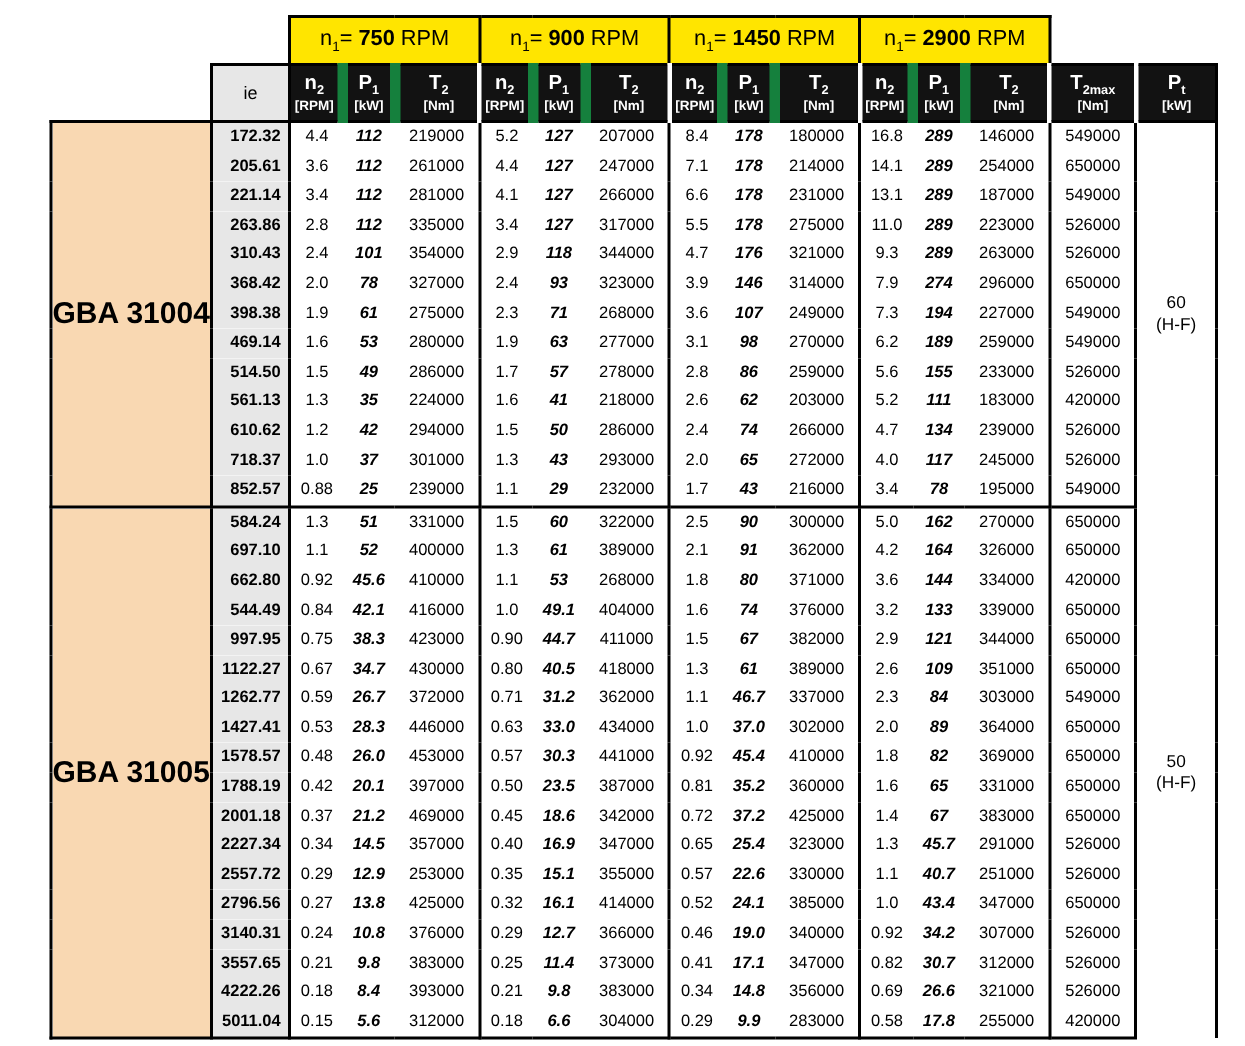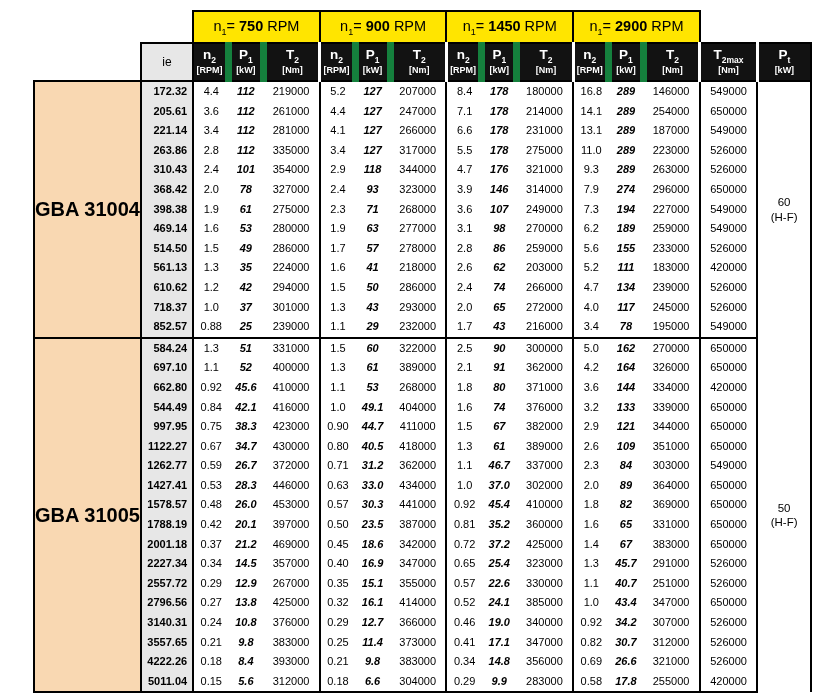--- a/index.html
+++ b/index.html
@@ -547,21 +547,21 @@
           <td class="ct2 gend">323000</td>
           <td class="cn2">1.3</td>
           <td class="cp1">45.7</td>
           <td class="ct2 gend">291000</td>
           <td class="ct2max">526000</td>
         </tr>
         <tr>
           <td class="ie">2557.72</td>
           <td class="cn2">0.29</td>
           <td class="cp1">12.9</td>
-          <td class="ct2 gend">267000</td>
+          <td class="ct2 gend">253000</td>
           <td class="cn2">0.35</td>
           <td class="cp1">15.1</td>
           <td class="ct2 gend">355000</td>
           <td class="cn2">0.57</td>
           <td class="cp1">22.6</td>
           <td class="ct2 gend">330000</td>
           <td class="cn2">1.1</td>
           <td class="cp1">40.7</td>
           <td class="ct2 gend">251000</td>
           <td class="ct2max">526000</td>

